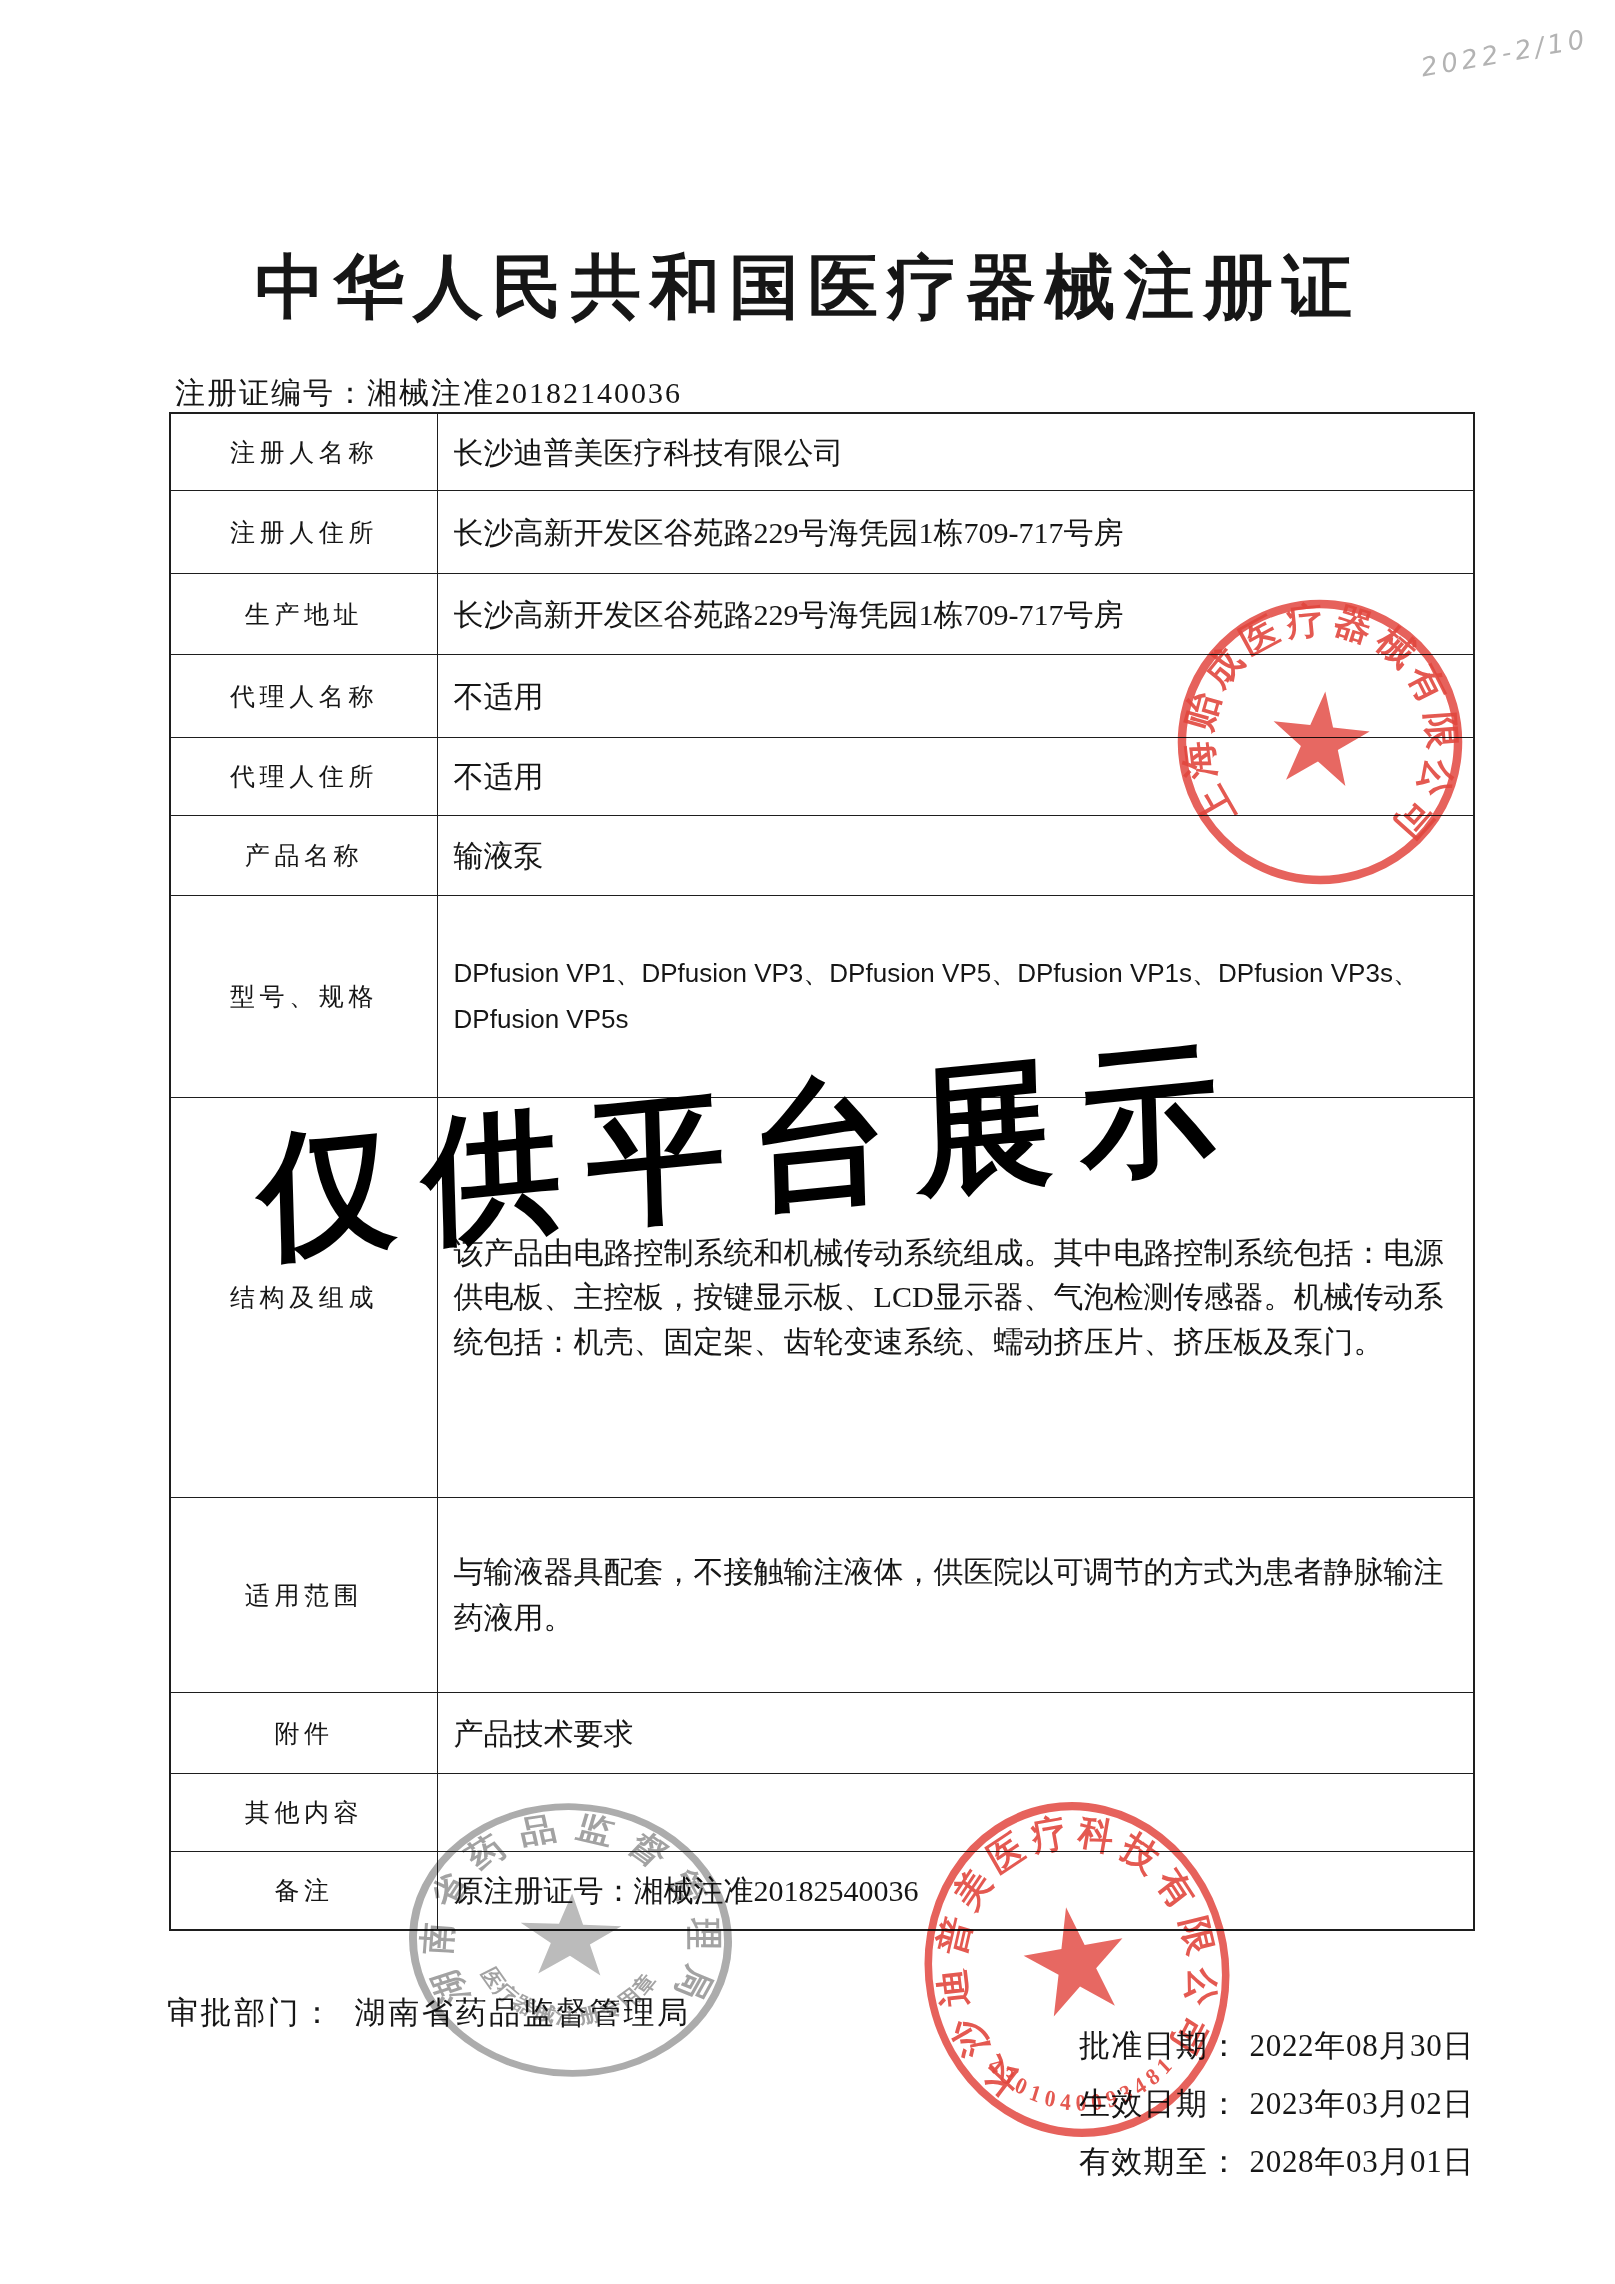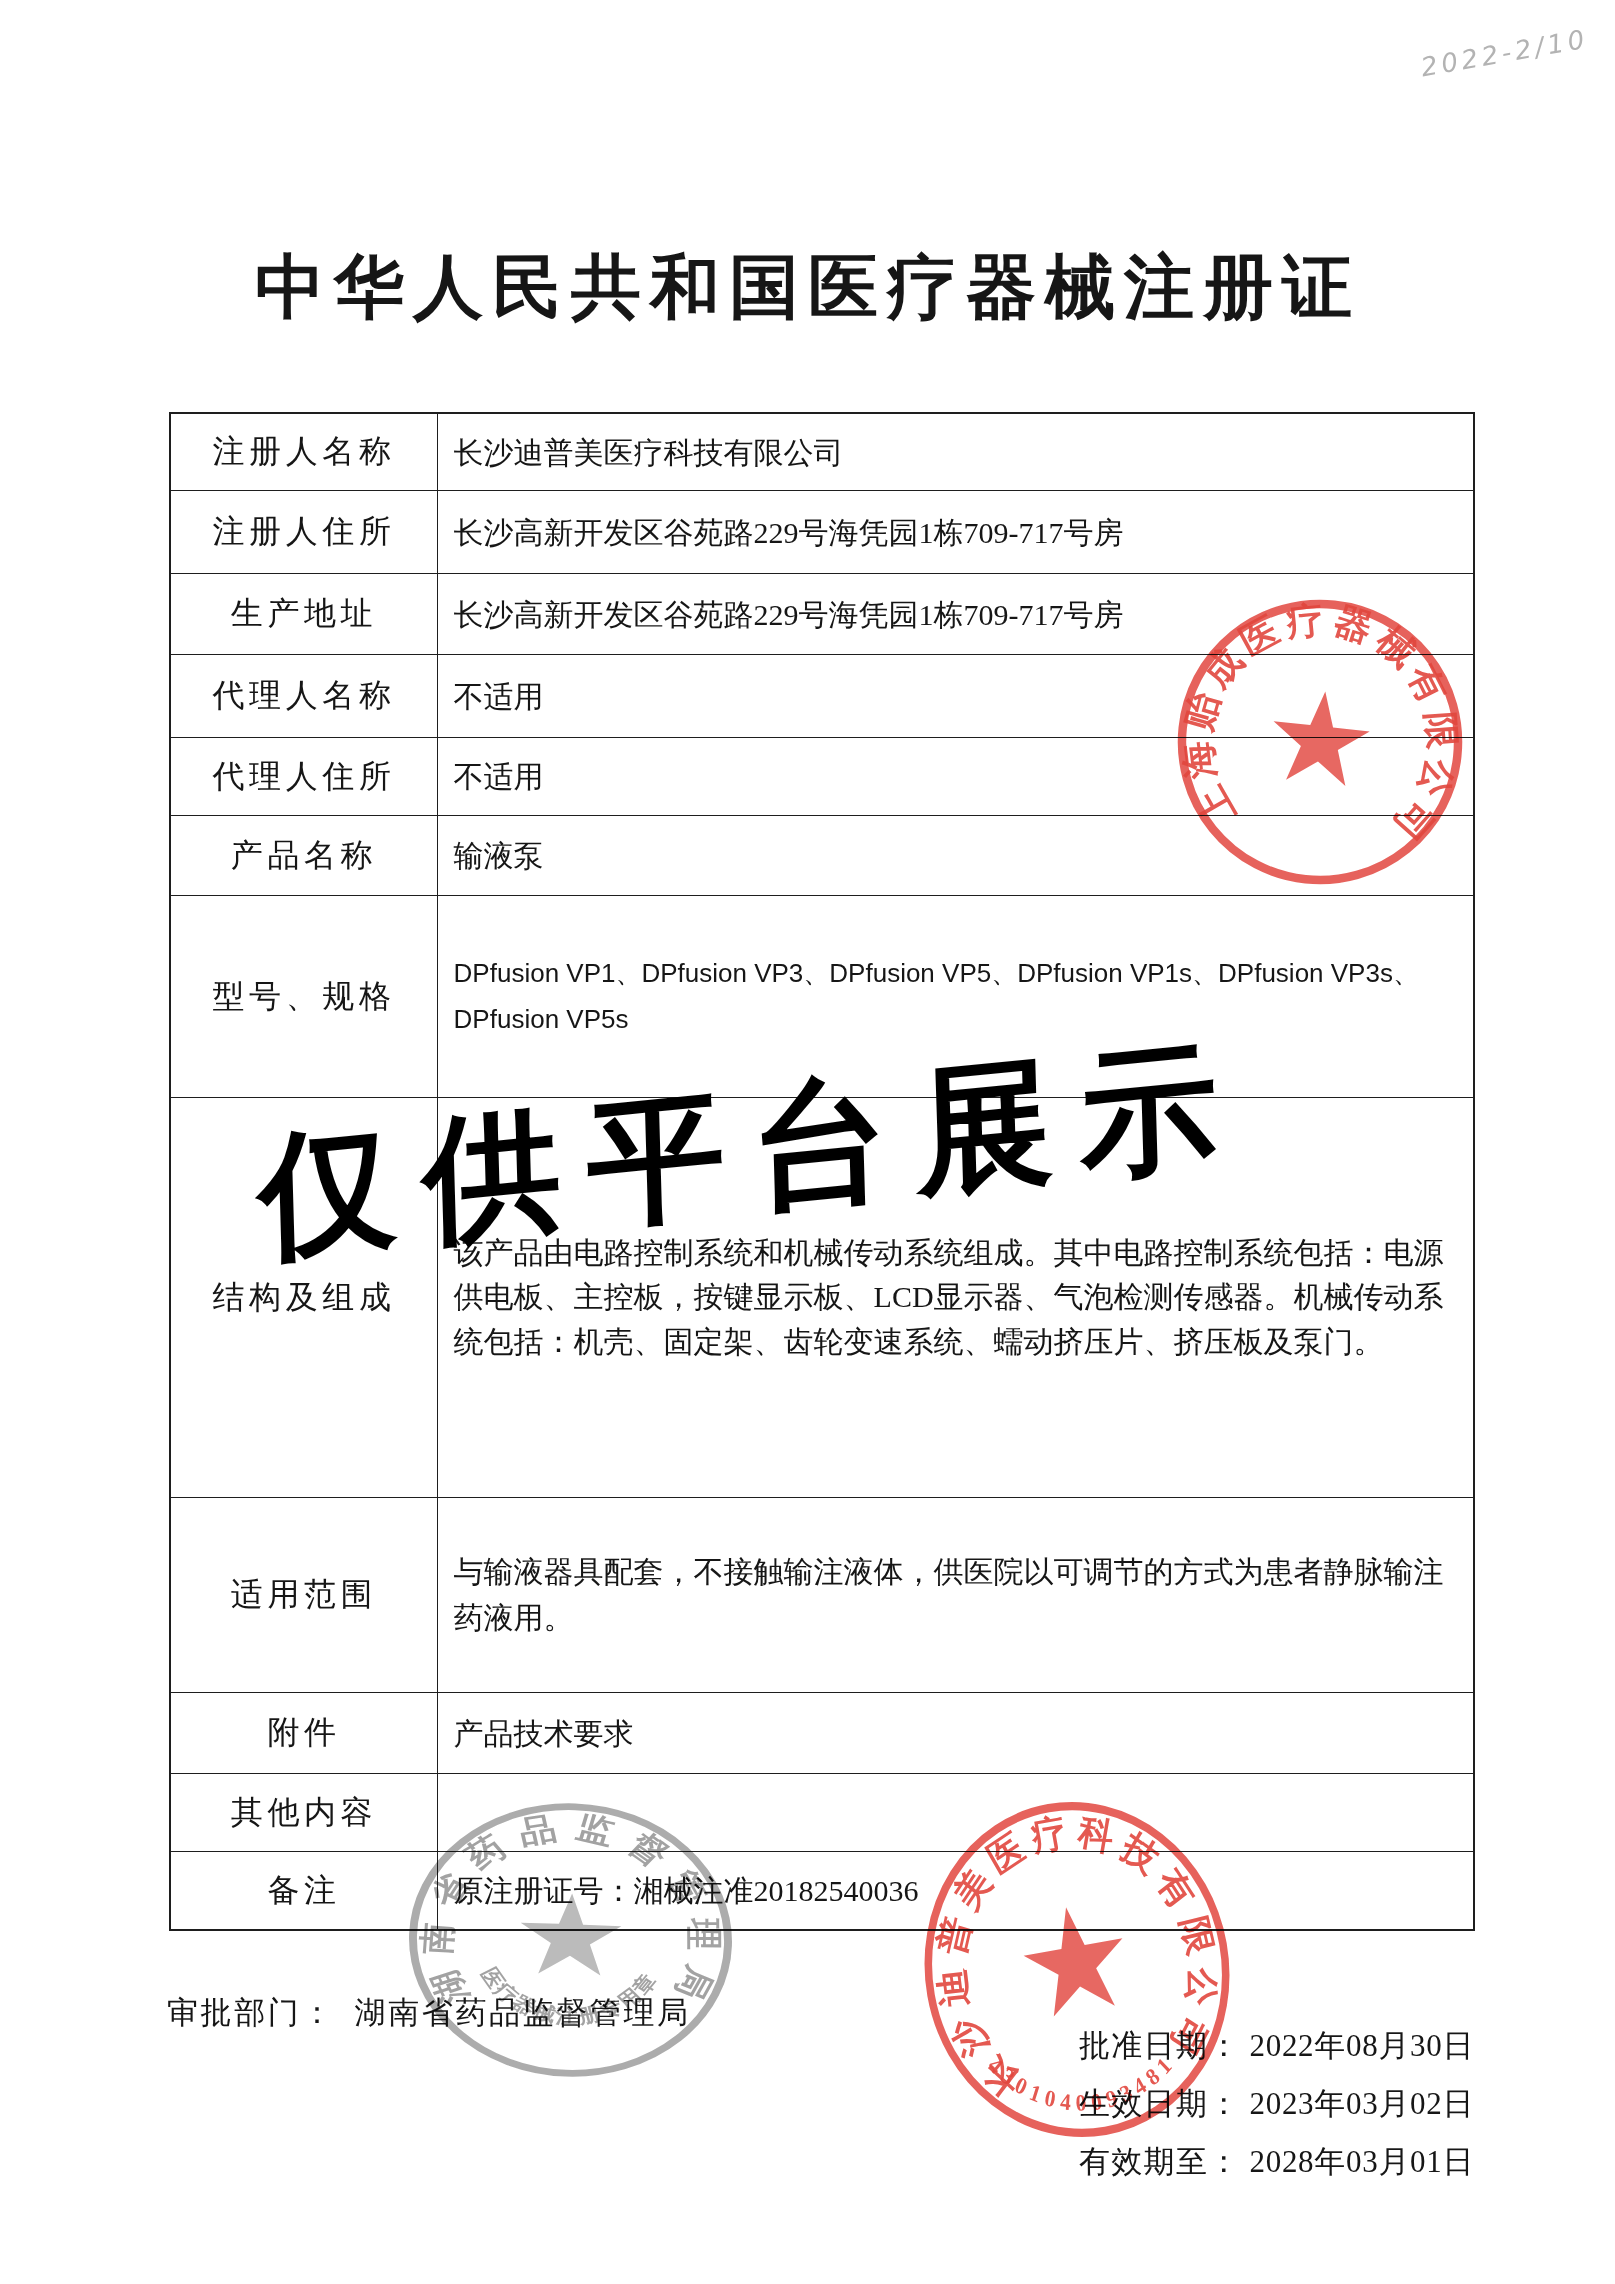--- a/index.html
+++ b/index.html
@@ -39,21 +39,21 @@
     display:grid;
     grid-template-rows:76px 83px 81px 83px 78px 80px 202px 400px 195px 81px 78px 78px;
     box-sizing:border-box;
     background:transparent;
   }
   .row{display:grid;grid-template-columns:267px 1fr;border-top:1.3px solid #1e1e1e;min-height:0;}
   .row:first-child{border-top:none;}
   .cell-label{
     display:flex;align-items:center;justify-content:center;
     border-right:1.3px solid #1e1e1e;
-    font-size:32px;letter-spacing:4.6px;
+    font-size:25px;letter-spacing:4.6px;
     text-align:left;padding:0 2px;
   }
   .cell-value{
     display:flex;align-items:center;
     font-size:30px;line-height:1.5;
     padding:3.9px 18px 3.9px 15.6px;
   }
   .cell-value .val{display:block;}
   .row-models .cell-value{
     font-family:Liberation Sans, sans-serif;
@@ -91,20 +91,21 @@
 </style>
 </head>
 <body>
 
 <div class="page">
 
   <div class="handwriting">2022-2/10</div>
 
   <div class="title">中华人民共和国医疗器械注册证</div>
 
+  <div class="cert-no">注册证编号：湘械注准20182140036</div>
 
   <div class="doc-table">
     <div class="row">
       <div class="cell-label">注册人名称</div>
       <div class="cell-value">
           <span class="val">长沙迪普美医疗科技有限公司</span>
         </div>
     </div>
     <div class="row">
       <div class="cell-label">注册人住所</div>

